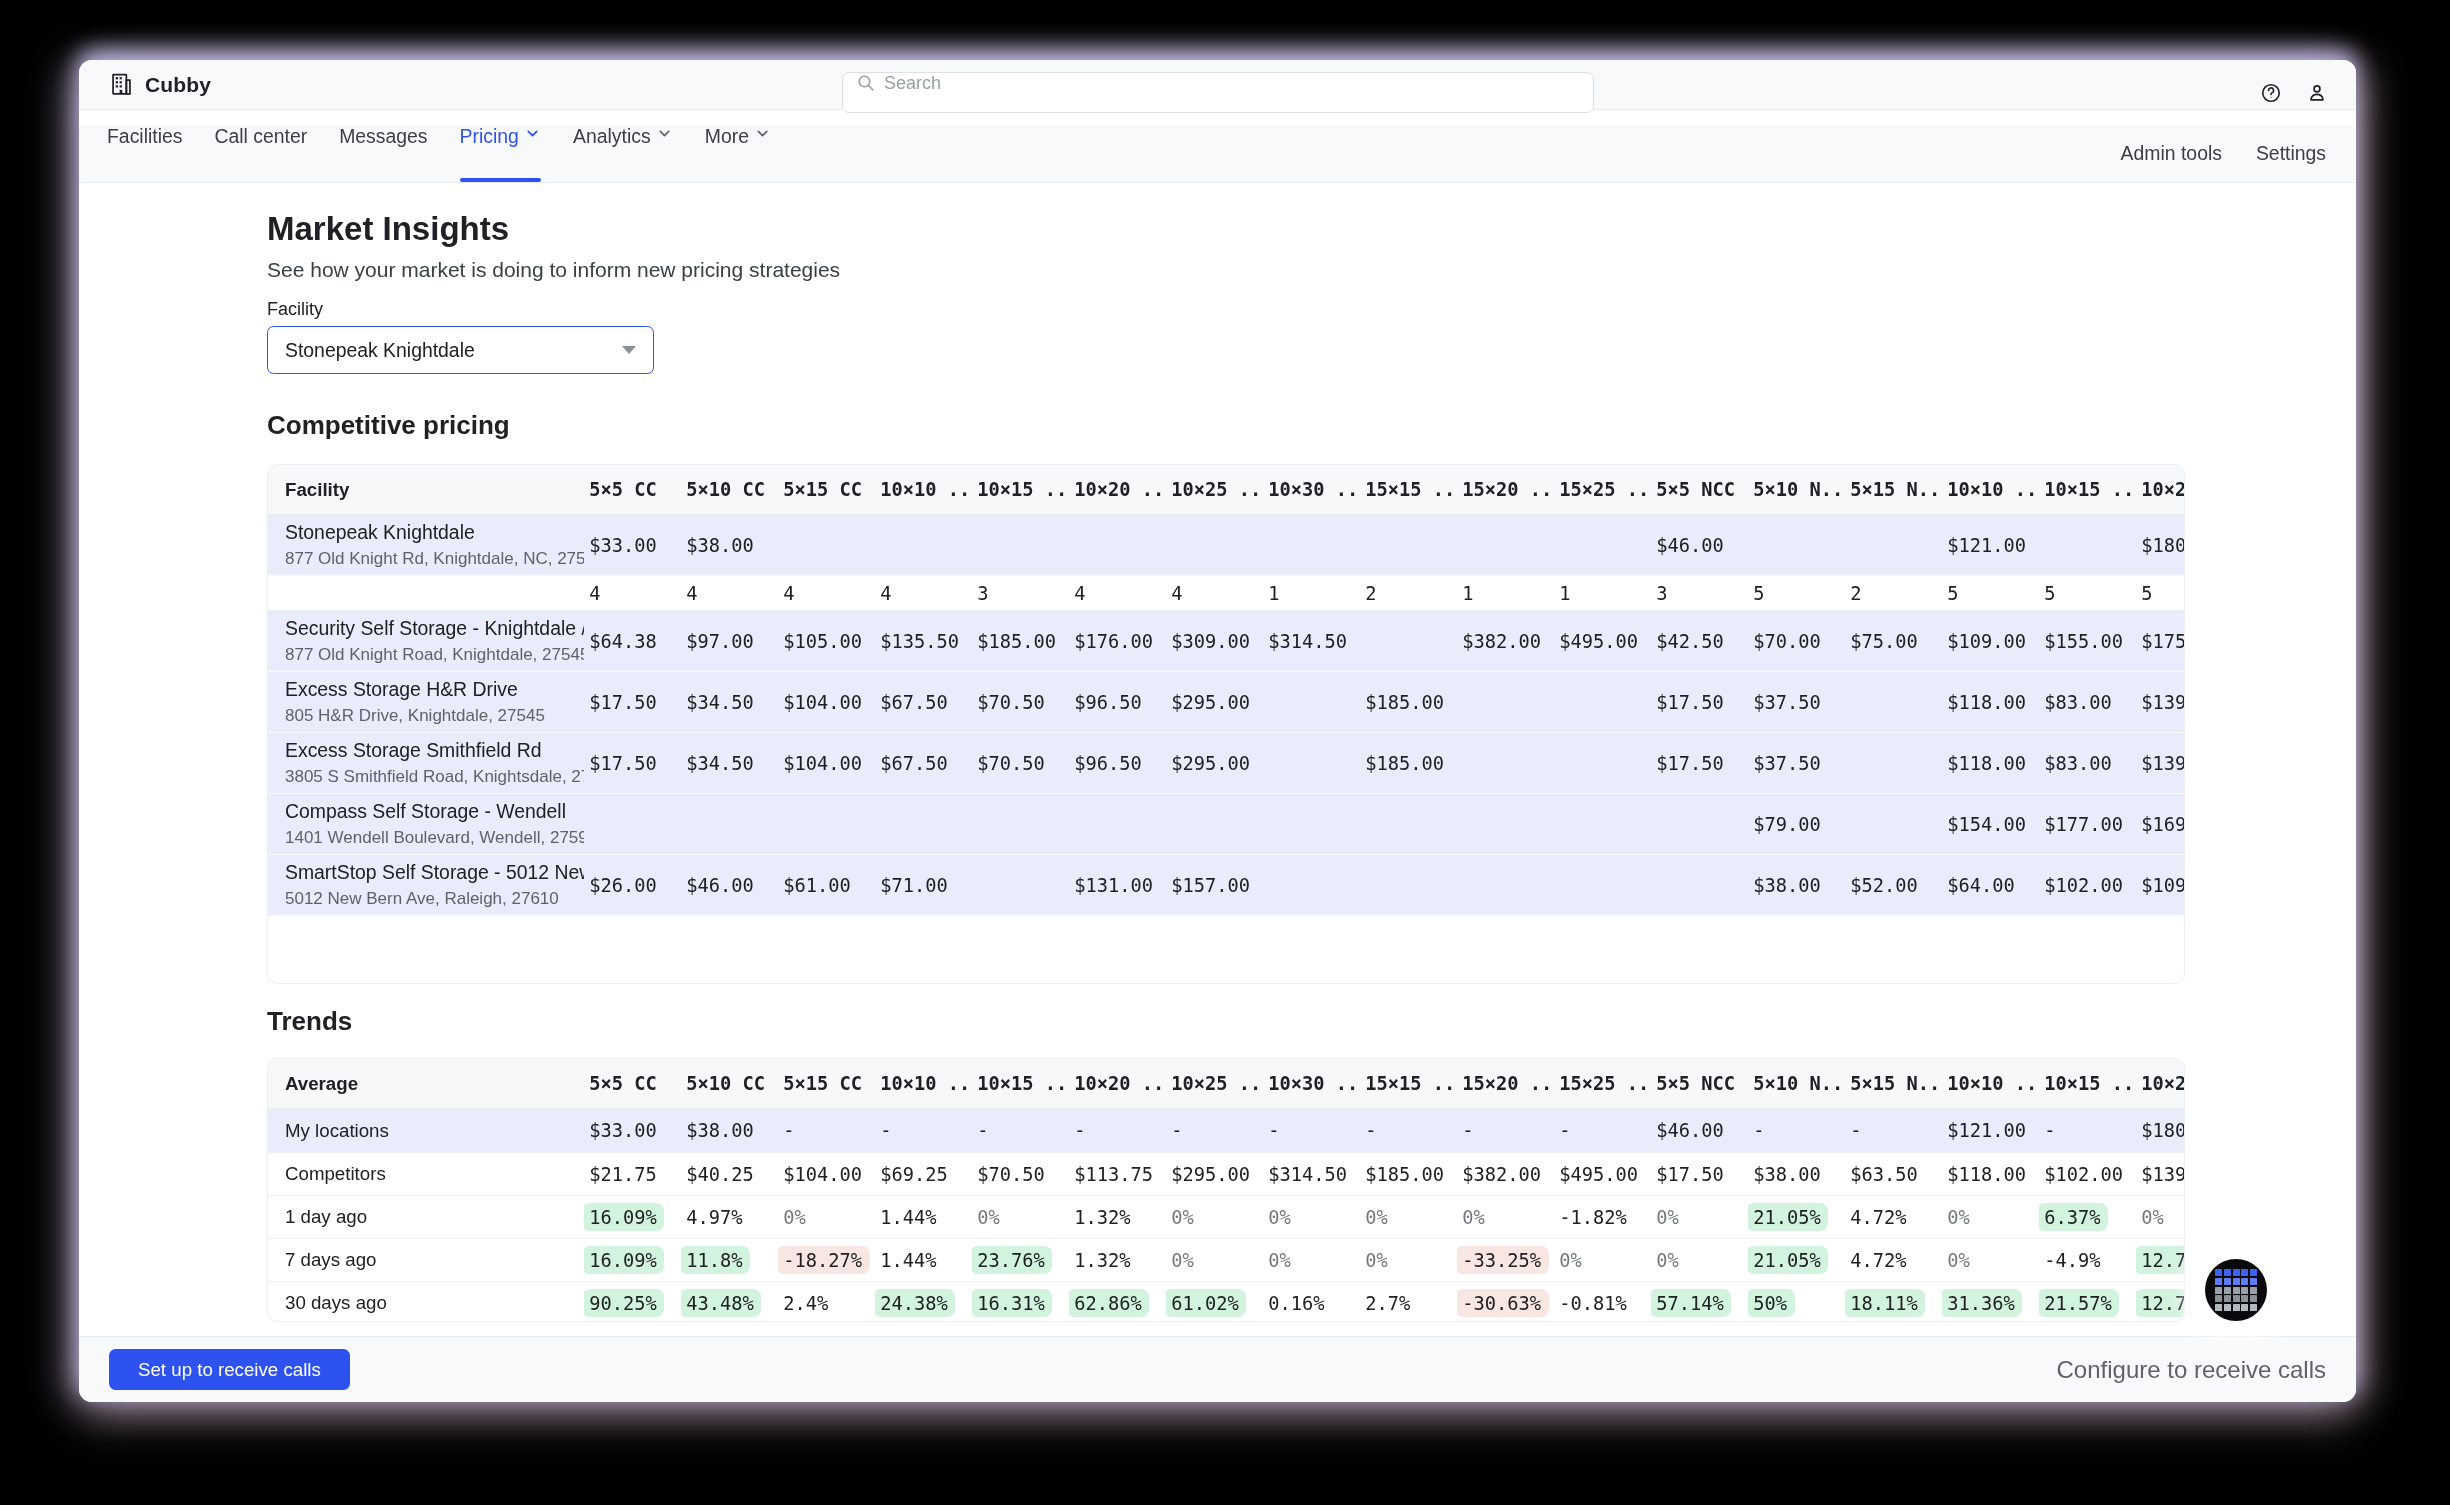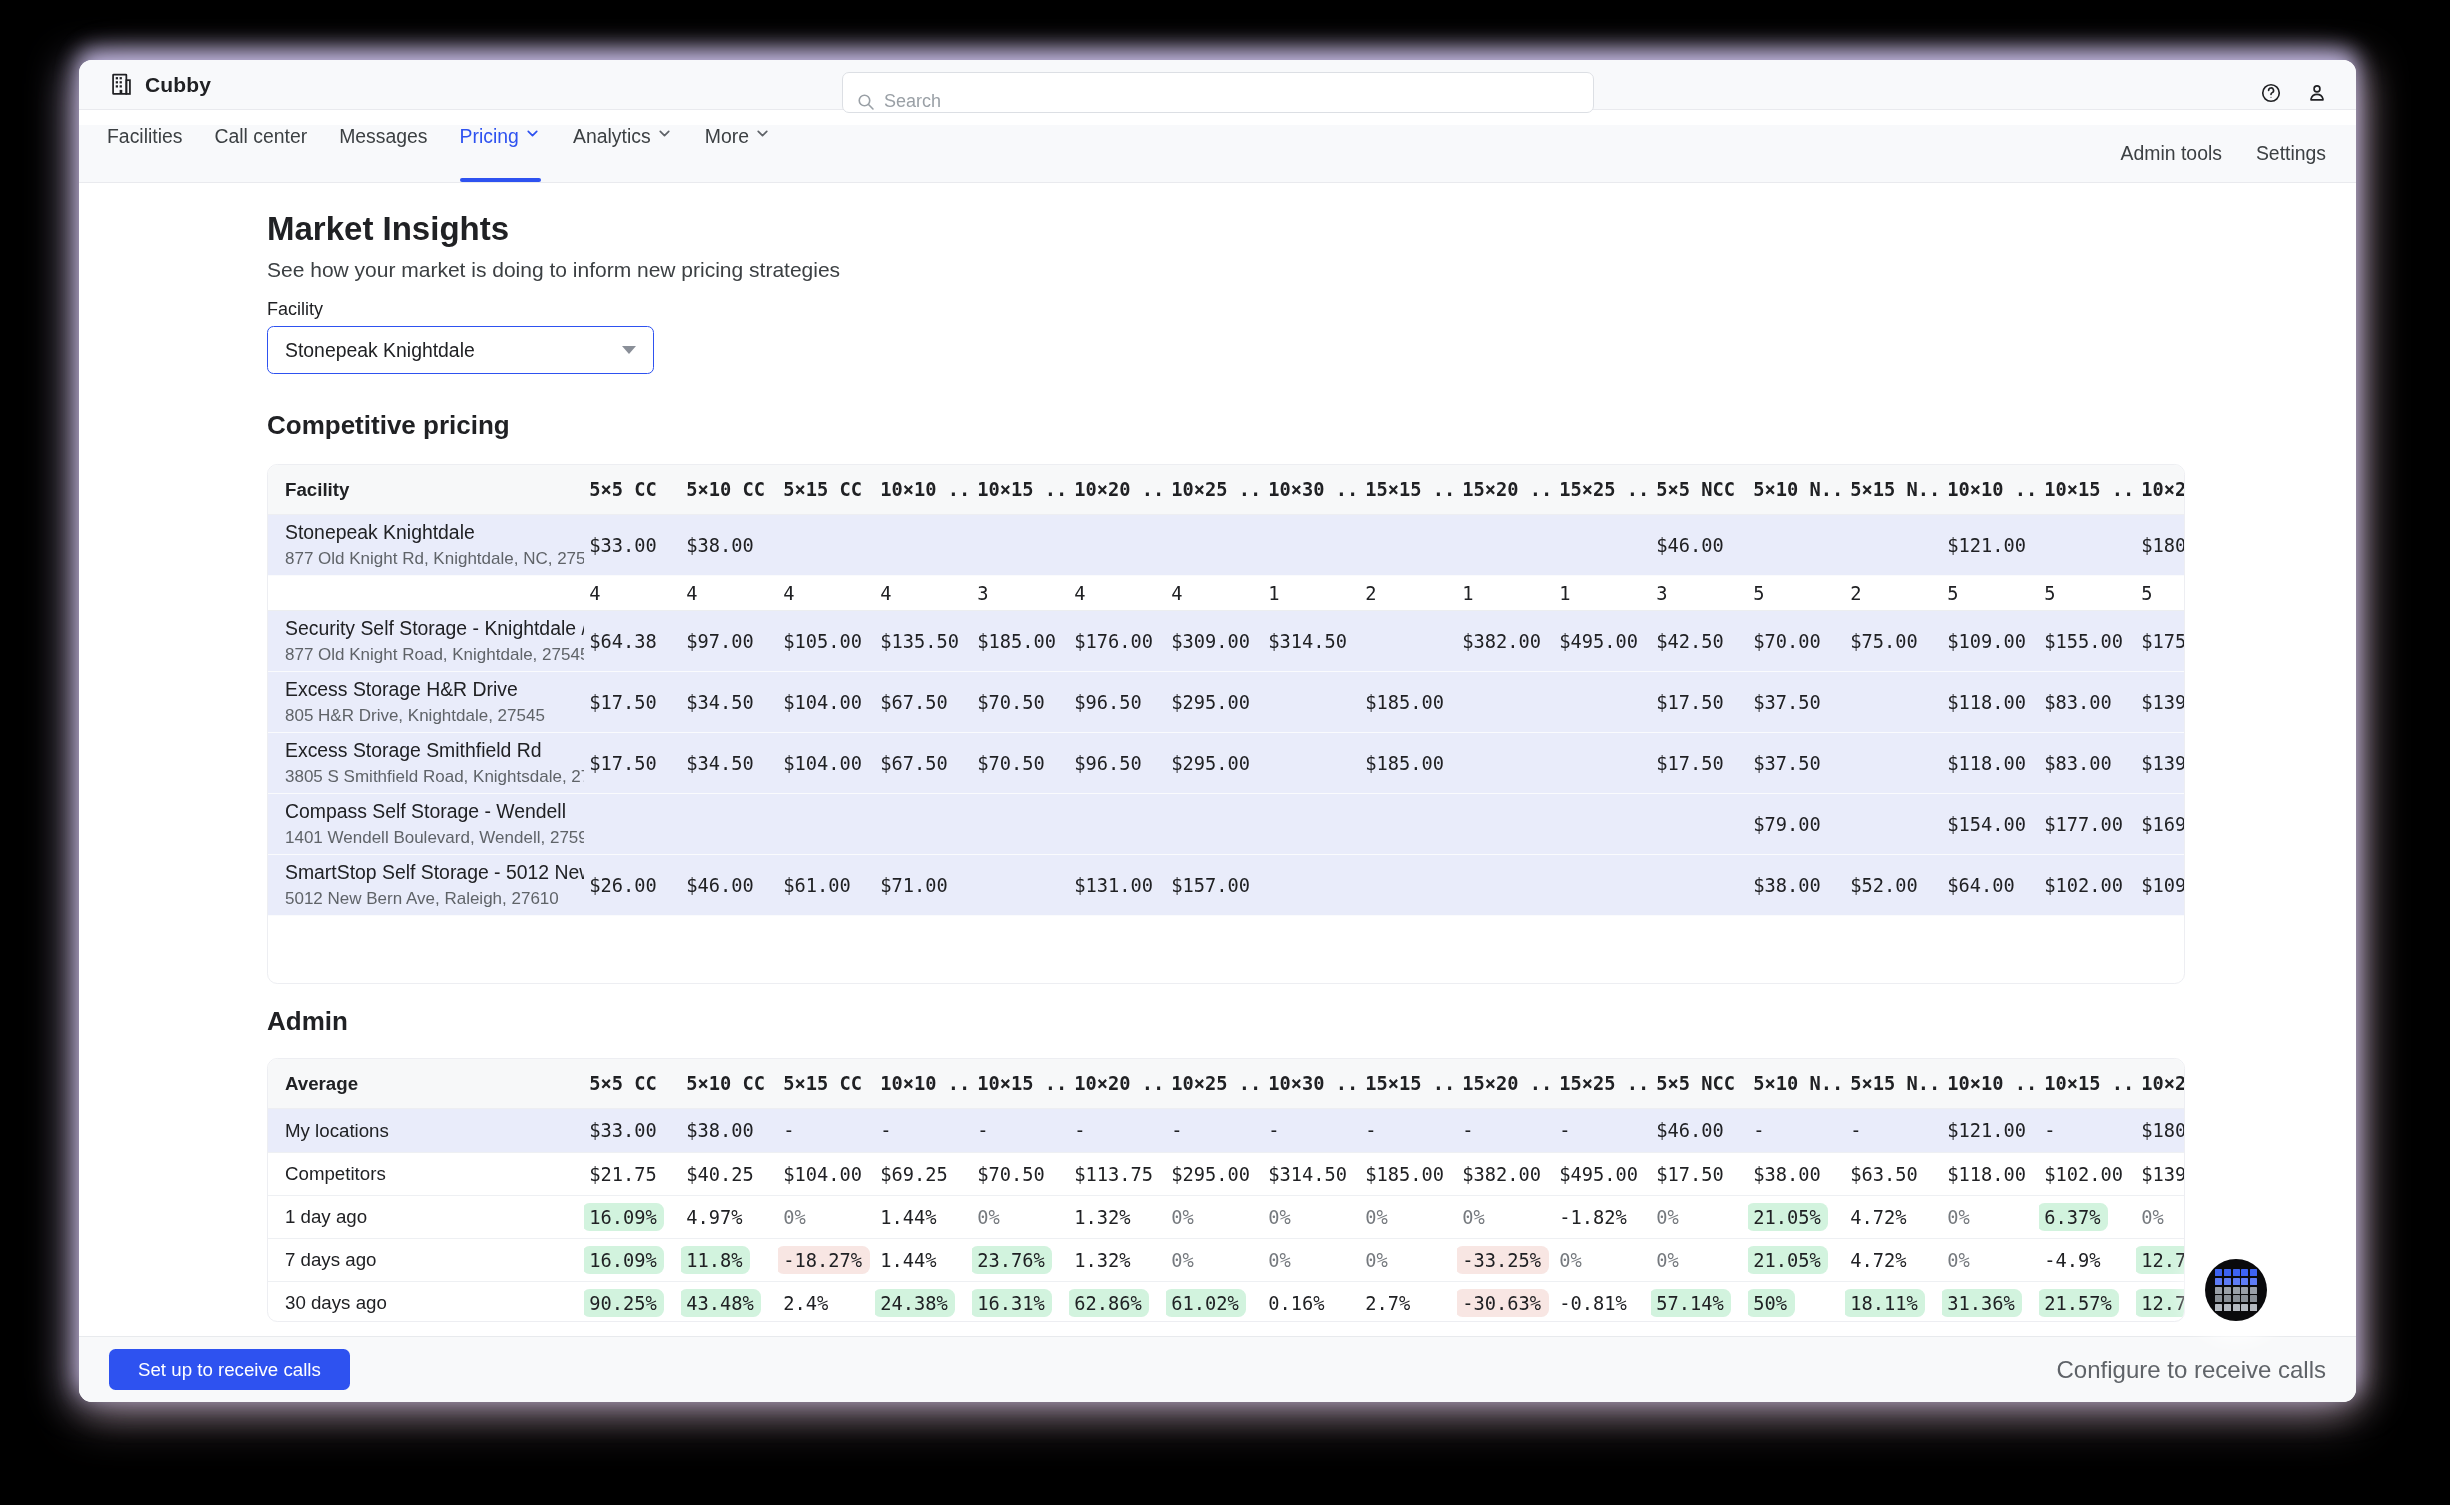--- a/index.html
+++ b/index.html
@@ -11,21 +11,21 @@
   body{background:#000; font-family:"Liberation Sans", sans-serif; color:var(--ink); overflow:hidden; position:relative;}
   .window{
     position:absolute; left:79px; top:60px; width:2277px; height:1342px;
     background:#fff; border-radius:13px; overflow:hidden;
     box-shadow:0 -9px 22px rgba(198,188,232,.95), 14px 0 39px rgba(226,198,210,.35), -14px 0 39px rgba(198,188,232,.4), 0 17px 45px rgba(222,192,206,.4);
   }
   
   .hdr{position:absolute; top:0; left:0; right:0; height:50px; background:var(--panel); border-bottom:0.6px solid var(--line); display:flex; align-items:center;}
   .logo{display:flex; align-items:center; gap:11.6px; margin-left:30px; cursor:pointer;}
   .logo .nm{font-size:21px; font-weight:700; letter-spacing:0.1px;}
-  .search{position:absolute; left:50%; transform:translateX(-50%); top:11.6px; width:752px; height:41px; background:#fff; border:0.6px solid #dcdfe4; border-radius:7px; display:flex; align-items:flex-end; padding:0 13px; gap:9px;}
+  .search{position:absolute; left:50%; transform:translateX(-50%); top:11.6px; width:752px; height:41px; background:#fff; border:0.6px solid #dcdfe4; border-radius:7px; display:flex; align-items:flex-start; padding:0 13px; gap:9px;}
   .search input{border:none; outline:none; background:transparent; font-size:18px; color:var(--ink); width:100%; font-family:"Liberation Sans",sans-serif;}
   .search input::placeholder{color:#9aa0a6;}
   .hdr-icons{position:absolute; right:28px; top:0; height:65px; display:flex; align-items:center; gap:24.5px;}
   .icon-btn{display:flex; align-items:center; justify-content:center; cursor:pointer;}
   
   .nav{position:absolute; top:65px; left:0; right:0; height:58px; background:var(--panel); border-bottom:0.6px solid var(--line); display:flex; align-items:center; justify-content:space-between; padding:0 30px 0 28px;}
   .nav-left{display:flex; align-items:center; gap:32px; height:100%;}
   .nav-item{position:relative; height:100%; display:flex; gap:5.2px; font-size:19.4px; color:#3c4043; font-weight:500; cursor:pointer;}
   .nav-item.active{color:var(--accent);}
   .nav-item.active::after{content:""; position:absolute; left:0; right:0; bottom:0; height:4.5px; border-radius:2.6px; background:var(--accent);}
@@ -348,21 +348,21 @@
           <div class="cell mono"></div>
           <div class="cell mono"></div>
           <div class="cell mono">$38.00</div>
           <div class="cell mono">$52.00</div>
           <div class="cell mono">$64.00</div>
           <div class="cell mono">$102.00</div>
           <div class="cell mono">$109.00</div>
         </div>
       </div>
 
-    <div class="h2" id="trends-title">Admin</div>
+    <div class="h2" id="trends-title">Trends</div>
     <div class="tbl" id="trends-table">
         <div class="trow t-head">
           <div class="fcol">Average</div>
           <div class="cell mono">5×5 CC</div>
           <div class="cell mono">5×10 CC</div>
           <div class="cell mono">5×15 CC</div>
           <div class="cell mono">10×10 ...</div>
           <div class="cell mono">10×15 ...</div>
           <div class="cell mono">10×20 ...</div>
           <div class="cell mono">10×25 ...</div>

